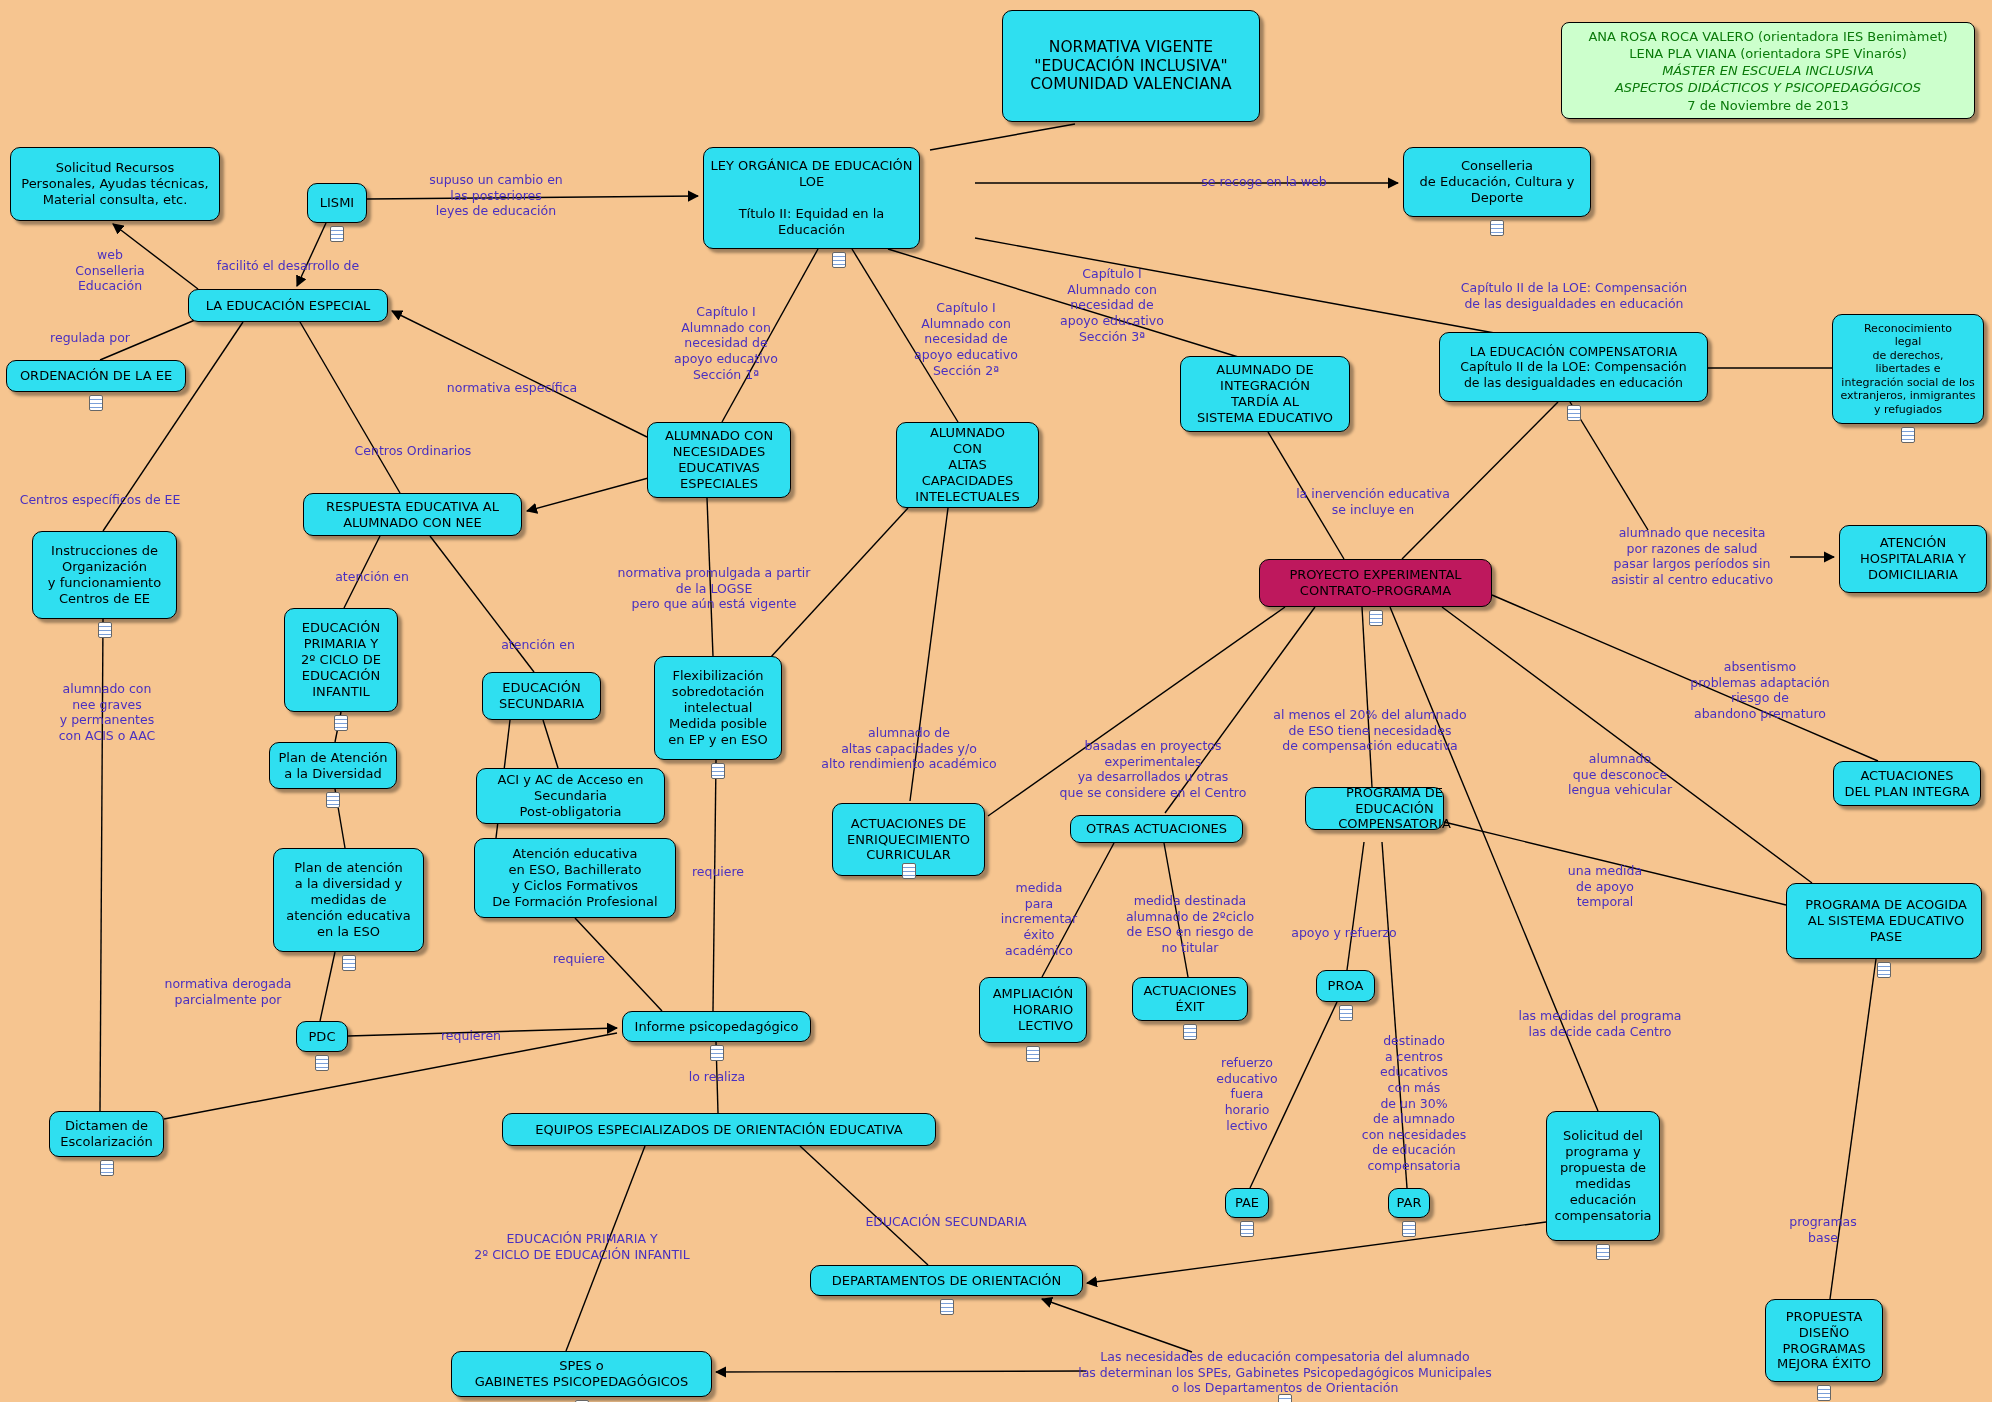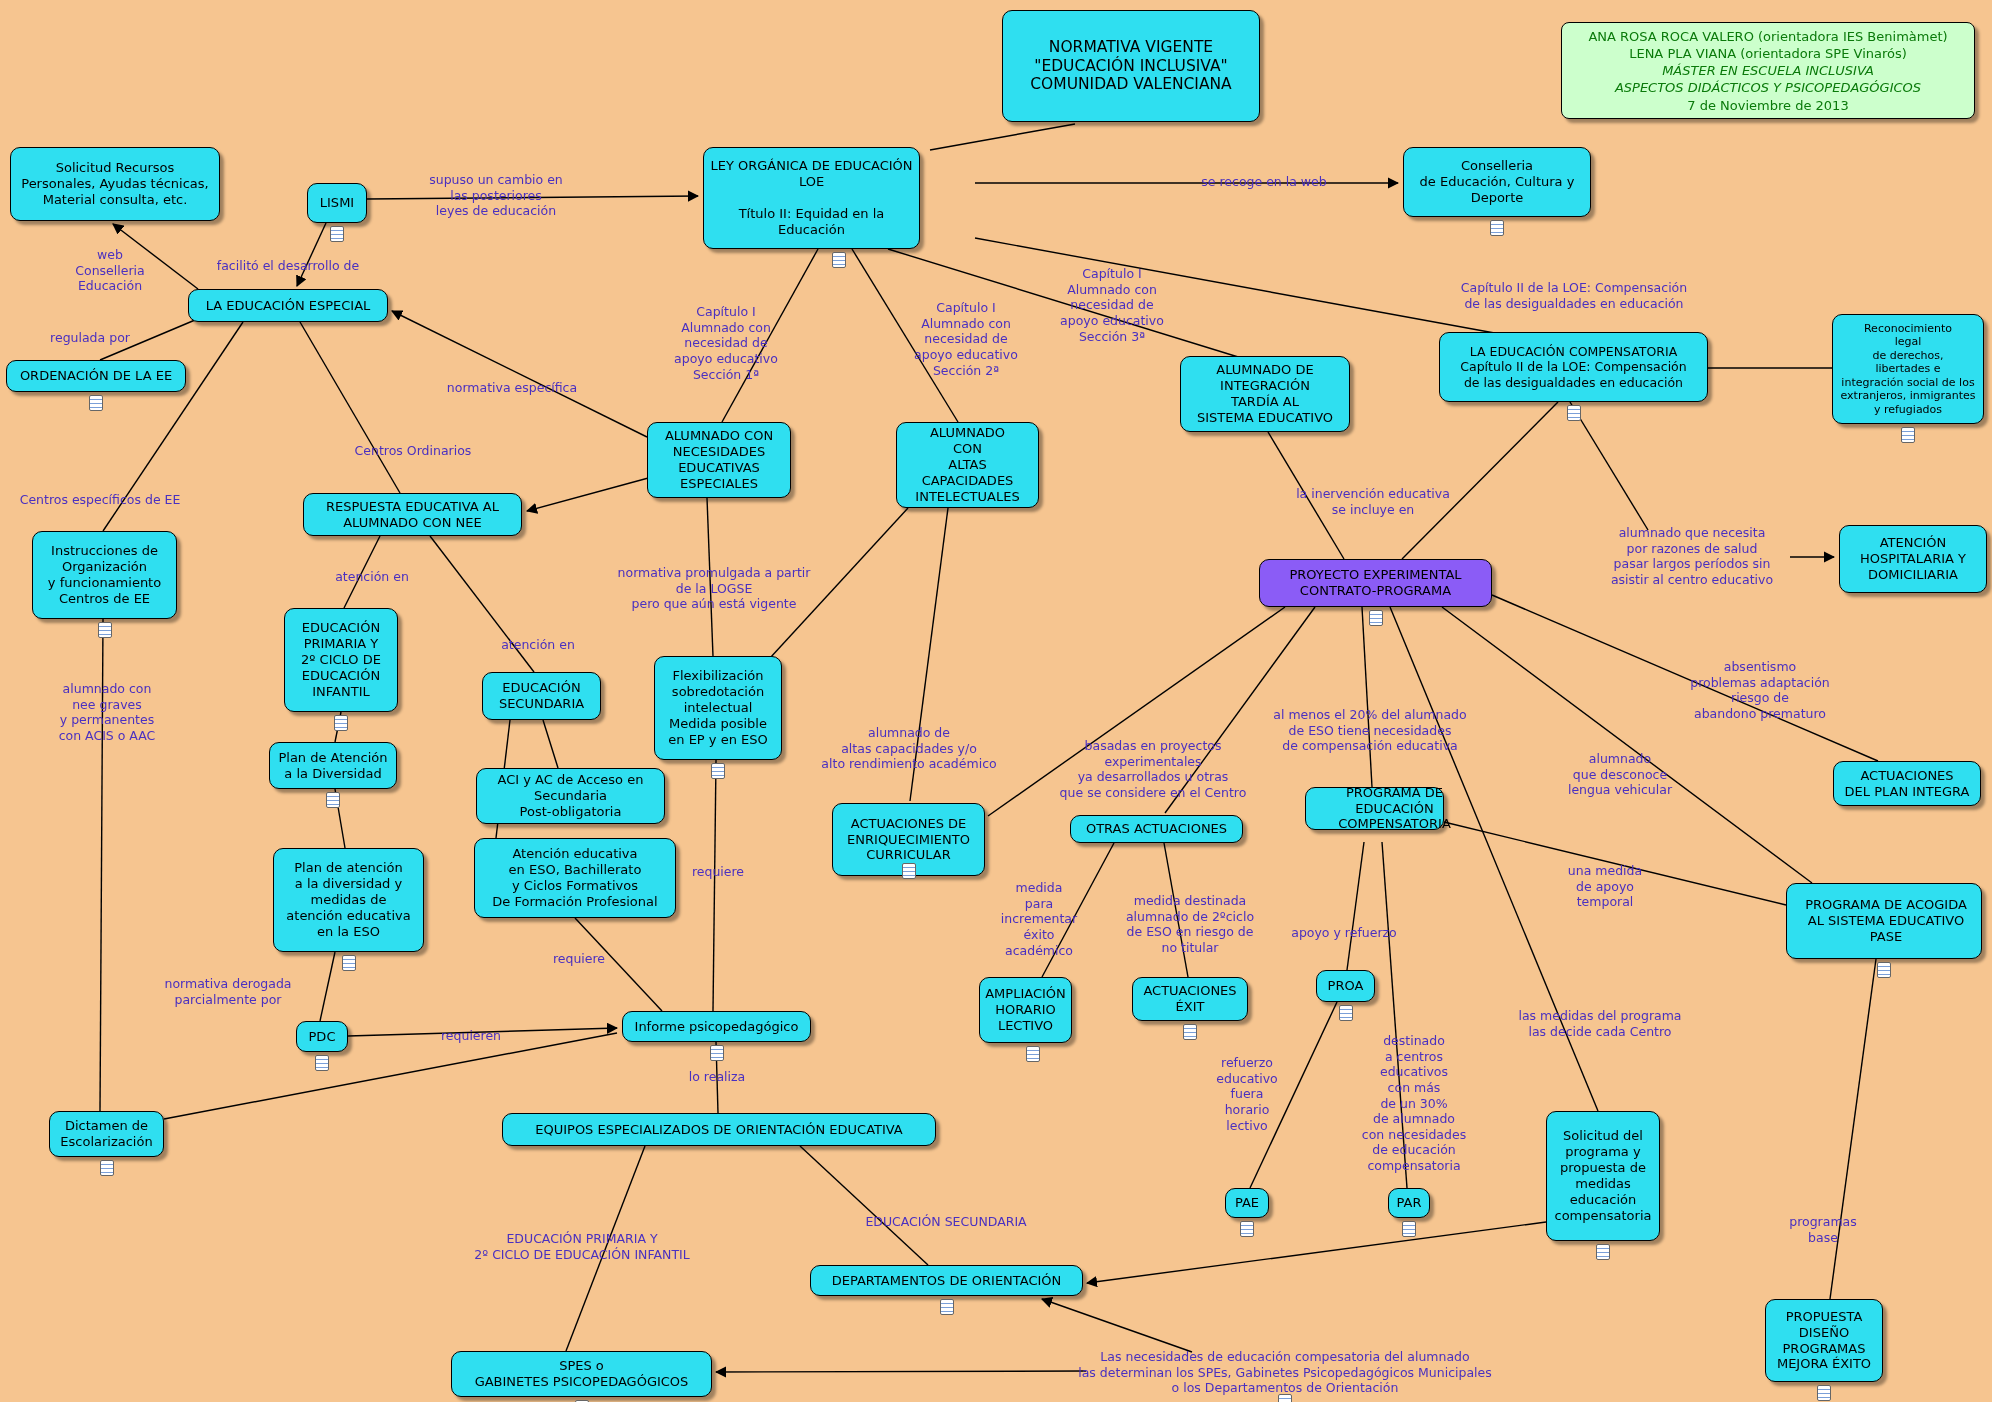--- a/index.html
+++ b/index.html
@@ -253,21 +253,21 @@
     <div class="node" style="left: 303px; top: 493px; width: 219px; height: 43px; background: rgb(47, 223, 240); border-color: rgb(0, 0, 0);">RESPUESTA EDUCATIVA AL
 ALUMNADO CON NEE</div>
     <div class="node" style="left: 32px; top: 531px; width: 145px; height: 88px; background: rgb(47, 223, 240); border-color: rgb(0, 0, 0);">Instrucciones de
 Organización
 y funcionamiento
 Centros de EE</div>
     <div class="res-icon" style="left: 97.5px; top: 622px;"></div>
     <div class="node" style="left: 1839px; top: 525px; width: 148px; height: 68px; background: rgb(47, 223, 240); border-color: rgb(0, 0, 0);">ATENCIÓN
 HOSPITALARIA Y
 DOMICILIARIA</div>
-    <div class="node" style="left: 1259px; top: 559px; width: 233px; height: 48px; background: #8b5cf6; border-color: rgb(0, 0, 0);">PROYECTO EXPERIMENTAL
+    <div class="node" style="left: 1259px; top: 559px; width: 233px; height: 48px; background: #be185d; border-color: rgb(0, 0, 0);">PROYECTO EXPERIMENTAL
 CONTRATO-PROGRAMA</div>
     <div class="res-icon" style="left: 1368.5px; top: 610px;"></div>
     <div class="node" style="left: 284px; top: 608px; width: 114px; height: 104px; background: rgb(47, 223, 240); border-color: rgb(0, 0, 0);">EDUCACIÓN
 PRIMARIA Y
 2º CICLO DE
 EDUCACIÓN
 INFANTIL</div>
     <div class="res-icon" style="left: 334px; top: 715px;"></div>
     <div class="node" style="left: 482px; top: 672px; width: 119px; height: 48px; background: rgb(47, 223, 240); border-color: rgb(0, 0, 0);">EDUCACIÓN
 SECUNDARIA</div>
@@ -296,21 +296,21 @@
     <div class="node" style="left: 474px; top: 838px; width: 202px; height: 80px; background: rgb(47, 223, 240); border-color: rgb(0, 0, 0);">Atención educativa
 en ESO, Bachillerato
 y Ciclos Formativos
 De Formación Profesional</div>
     <div class="node" style="left: 273px; top: 848px; width: 151px; height: 104px; background: rgb(47, 223, 240); border-color: rgb(0, 0, 0);">Plan de atención
 a la diversidad  y
 medidas de
 atención educativa
 en la ESO</div>
     <div class="res-icon" style="left: 341.5px; top: 955px;"></div>
-    <div class="node" style="left: 979px; top: 977px; width: 93px; height: 66px; background: rgb(47, 223, 240); border-color: rgb(0, 0, 0);">AMPLIACIÓN
+    <div class="node" style="left: 979px; top: 977px; width: 108px; height: 66px; background: rgb(47, 223, 240); border-color: rgb(0, 0, 0); text-align: right;">AMPLIACIÓN
 HORARIO
 LECTIVO</div>
     <div class="res-icon" style="left: 1026px; top: 1046px;"></div>
     <div class="node" style="left: 1132px; top: 977px; width: 116px; height: 44px; background: rgb(47, 223, 240); border-color: rgb(0, 0, 0);">ACTUACIONES
 ÉXIT</div>
     <div class="res-icon" style="left: 1183px; top: 1024px;"></div>
     <div class="node" style="left: 1316px; top: 970px; width: 59px; height: 32px; background: rgb(47, 223, 240); border-color: rgb(0, 0, 0);">PROA</div>
     <div class="res-icon" style="left: 1338.5px; top: 1005px;"></div>
     <div class="node" style="left: 1786px; top: 883px; width: 196px; height: 76px; background: rgb(47, 223, 240); border-color: rgb(0, 0, 0); padding-left: 8px;">PROGRAMA DE ACOGIDA
 AL SISTEMA EDUCATIVO

